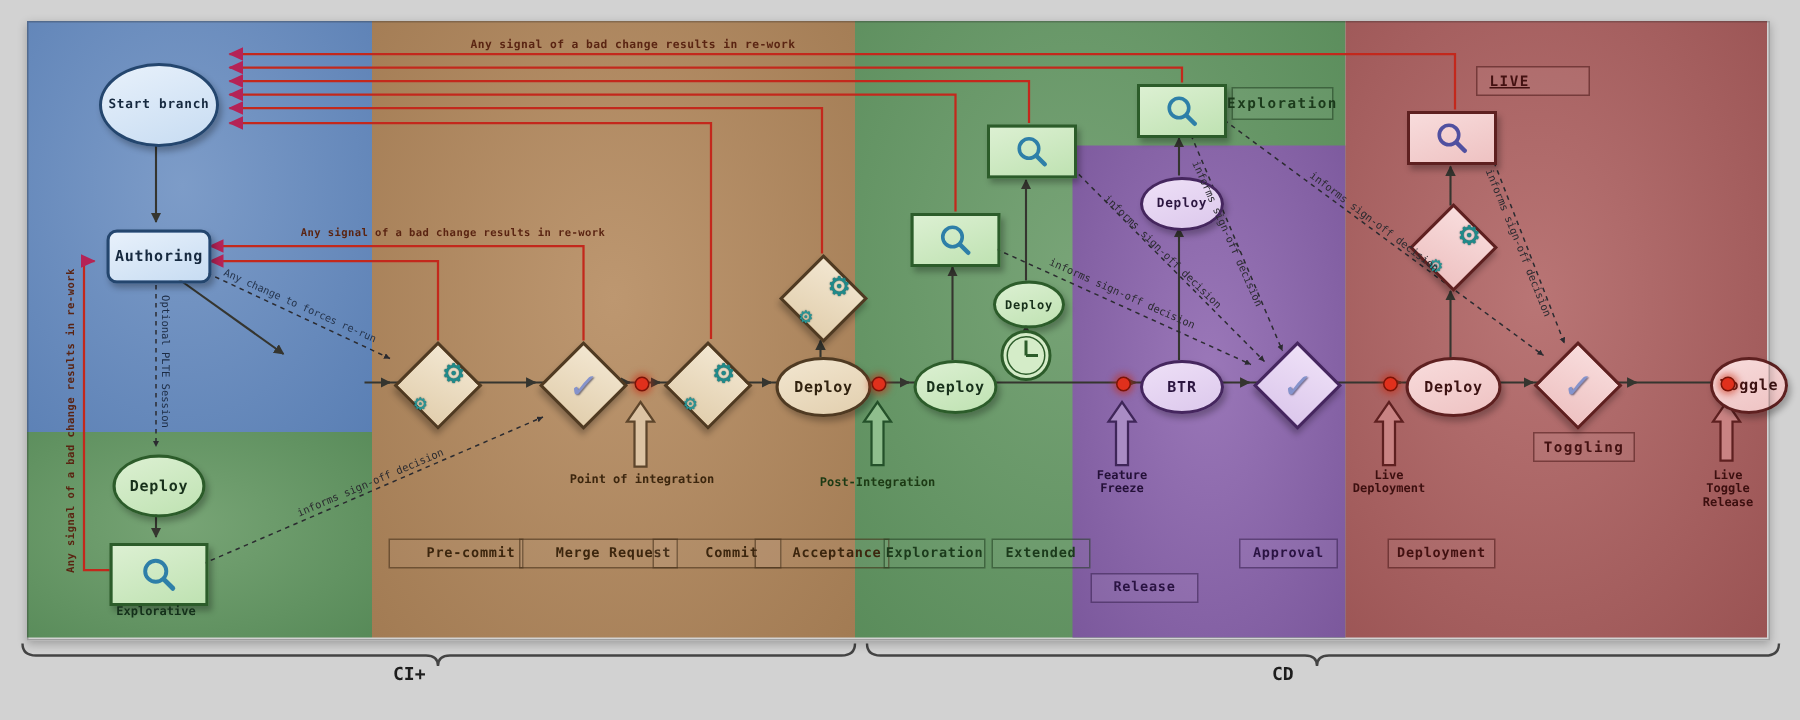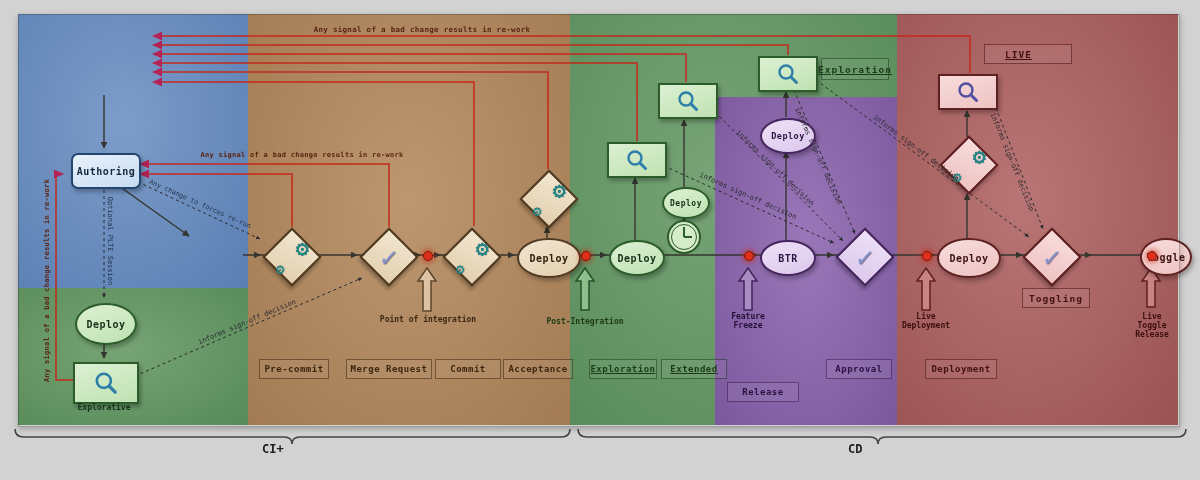--- a/index.html
+++ b/index.html
@@ -26,22 +26,22 @@
   .gearwrap{position:relative;width:30px;height:28px;}
   .gear-big{position:absolute;right:-2px;top:-7px;font-size:22px;color:#1f8a8a;text-shadow:0 0 1px #0d3d3d;}
   .gear-small{position:absolute;left:-1px;bottom:-6px;font-size:14px;color:#2a9595;text-shadow:0 0 1px #0d3d3d;}
   .check{font-size:26px;font-weight:bold;color:#8593cc;text-shadow:1px 1px 1px rgba(25,25,60,.55);transform:skewX(-8deg);}
   .magbox{position:absolute;display:flex;align-items:center;justify-content:center;z-index:3;
           box-shadow:2px 3px 4px rgba(0,0,0,.28);}
   .tag{position:absolute;display:flex;align-items:center;justify-content:center;z-index:3;
        font-size:9.5px;font-weight:bold;letter-spacing:1px;}
   .stage{position:absolute;height:18px;display:flex;align-items:center;justify-content:center;
          font-size:9px;font-weight:bold;letter-spacing:.5px;z-index:3;overflow:hidden;white-space:nowrap;}
-  .s-tan{border:1px solid rgba(60,38,14,.55);color:#3c260e;background:rgba(255,245,230,.06);}
-  .s-green{border:1px solid rgba(20,50,20,.5);color:#1b3a1b;background:rgba(240,255,240,.06);text-decoration:underline;}
+  .s-tan{border:1px solid rgba(60,38,14,.55);color:#3c260e;background:rgba(255,245,230,.06);padding-left:20px;}
+  .s-green{border:1px solid rgba(20,50,20,.5);color:#1b3a1b;background:rgba(240,255,240,.06);}
   .s-purple{border:1px solid rgba(40,18,64,.5);color:#2a1342;background:rgba(248,240,255,.07);}
   .s-red{border:1px solid rgba(70,16,16,.55);color:#431111;background:rgba(255,240,240,.07);}
   .mslabel{position:absolute;text-align:center;font-size:8px;font-weight:bold;line-height:9px;z-index:3;}
   .dot{position:absolute;width:8px;height:8px;border-radius:50%;background:#e0301c;border:1px solid #7a1408;
        box-shadow:0 0 5px 2px rgba(200,40,15,.55);z-index:5;}
   .lbl{position:absolute;z-index:3;white-space:nowrap;}
   .rework{font-size:7.5px;font-weight:bold;color:#5a2412;letter-spacing:.3px;}
   .informs{font-size:7px;color:#2b2b30;width:112px;text-align:center;}
   .bracelabel{position:absolute;font-size:12px;font-weight:bold;color:#1d1d1d;z-index:3;width:60px;text-align:left;}
 </style>
@@ -128,20 +128,21 @@
       <path d="M926,268 L935,281 L930,281 L930,310 L922,310 L922,281 L917,281 Z" fill="#c98383" stroke="#5e2020"></path>
       <path d="M1151,268 L1160,281 L1155,281 L1155,307 L1147,307 L1147,281 L1142,281 Z" fill="#c98383" stroke="#5e2020"></path>
     </g>
 
     <g stroke="#444" stroke-width="1.6" fill="none">
       <path d="M15,429 Q15,437 24,437 L284,437 Q292,437 292,444 Q292,437 300,437 L561,437 Q570,437 570,429"></path>
       <path d="M578,429 Q578,437 587,437 L870,437 Q878,437 878,444 Q878,437 886,437 L1177,437 Q1186,437 1186,429"></path>
     </g>
   </svg>
 
+  <div class="node ellipse c-blue" style="left:66px;top:42px;width:76px;height:52px;font-size:8.5px;">Start branch</div>
   <div class="node rrect c-blue" style="left:71px;top:153px;width:66px;height:32px;">Authoring</div>
   <div class="node ellipse c-green" style="left:75px;top:303px;width:58px;height:38px;">Deploy</div>
 
   <div class="magbox c-green" style="left:73px;top:362px;width:62px;height:38px;">
     <svg width="26" height="26" viewBox="0 0 24 24">
       <circle cx="10" cy="10" r="6.5" fill="none" stroke="#2e7fa8" stroke-width="2.4"></circle>
       <line x1="15" y1="15" x2="20.5" y2="20.5" stroke="#2e7fa8" stroke-width="3" stroke-linecap="round"></line>
     </svg>
   </div>
   <div class="mslabel" style="left:64px;top:403px;width:80px;color:#14301a;">Explorative</div>
@@ -230,21 +231,21 @@
       </svg>
   </div>
   <div class="magbox c-pink" style="left:938px;top:74px;width:56px;height:32px;">
     <svg width="24" height="24" viewBox="0 0 24 24">
       <circle cx="10" cy="10" r="6.5" fill="none" stroke="#5050a0" stroke-width="2.4"></circle>
       <line x1="15" y1="15" x2="20.5" y2="20.5" stroke="#5050a0" stroke-width="3" stroke-linecap="round"></line>
       </svg>
   </div>
 
   <div class="tag s-green" style="left:821px;top:58px;width:66px;height:20px;">Exploration</div>
-  <div class="tag s-red" style="left:984px;top:44px;width:66px;height:18px;justify-content:flex-start;padding-left:20px;text-decoration:underline;">LIVE</div>
+  <div class="tag s-red" style="left:984px;top:44px;width:66px;height:18px;justify-content:flex-start;padding-left:8px;text-decoration:underline;">LIVE</div>
   <div class="tag s-red" style="left:1022px;top:288px;width:66px;height:18px;">Toggling</div>
 
   <div class="dot" style="left:423px;top:251px;"></div>
   <div class="dot" style="left:581px;top:251px;"></div>
   <div class="dot" style="left:744px;top:251px;"></div>
   <div class="dot" style="left:922px;top:251px;"></div>
   <div class="dot" style="left:1147px;top:251px;"></div>
 
   <div class="mslabel" style="left:373px;top:315px;width:110px;color:#3c260e;">Point of integration</div>
   <div class="mslabel" style="left:540px;top:317px;width:90px;color:#1c3a14;">Post-Integration</div>

